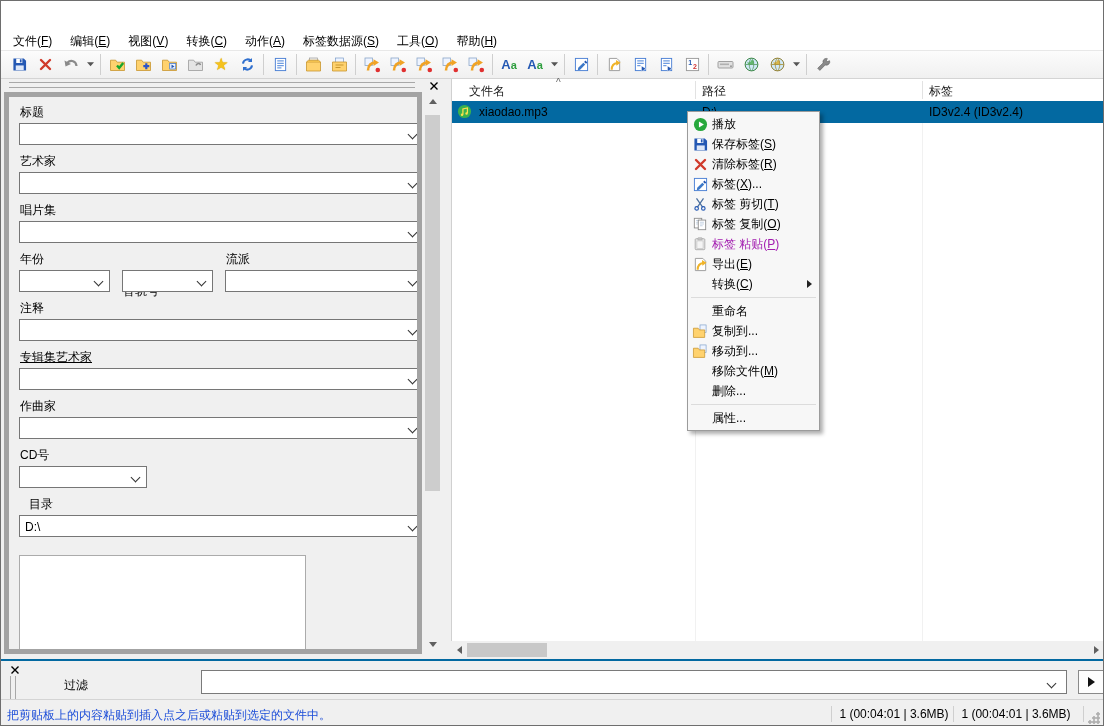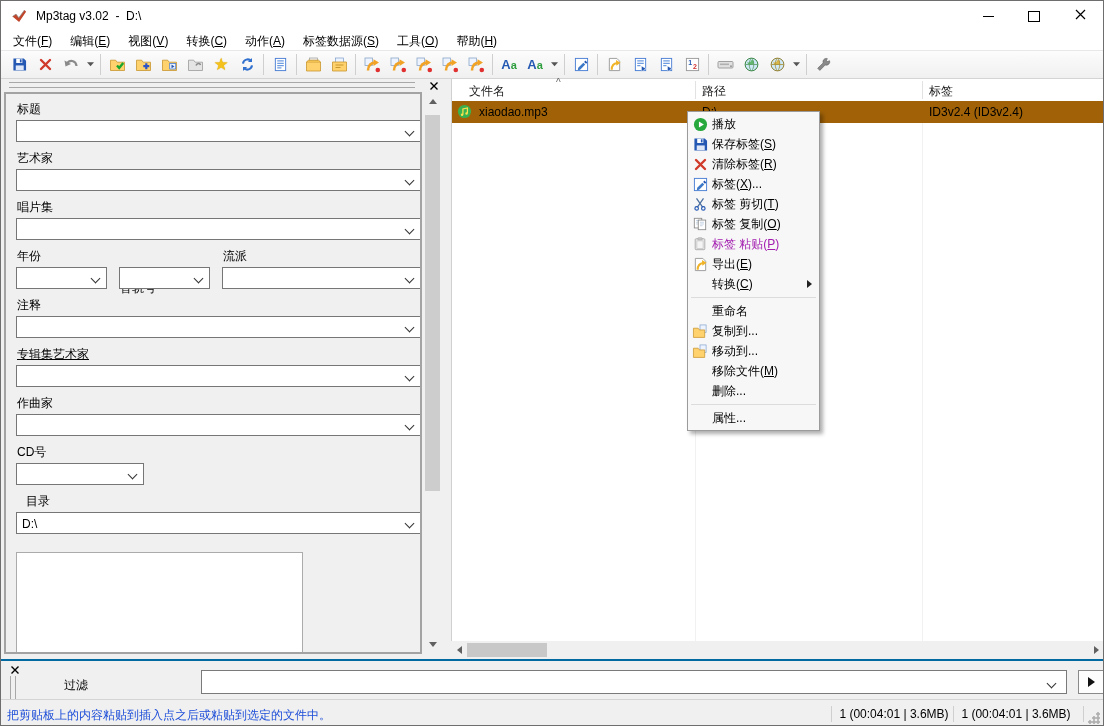--- a/index.html
+++ b/index.html
@@ -19,21 +19,21 @@
   .toolbar{position:absolute;left:0;top:49px;width:100%;height:29px;background:linear-gradient(#fcfcfc,#f0f0f0);border-top:1px solid #e8e8e8;border-bottom:1px solid #d4d4d4;box-sizing:border-box;display:flex;align-items:center;padding-left:5px;}
   .tbtn{width:26px;height:24px;border:none;background:transparent;padding:0;display:flex;align-items:center;justify-content:center;}
   .tbtn.narrow{width:13px;}
   .ticon{display:flex;align-items:center;justify-content:center;}
   .tsep{width:1px;height:21px;background:#cfcfcf;margin:0 3px;}
   .glyph{display:inline-block;}
   
   .left-panel{position:absolute;left:0;top:78px;width:448px;height:580px;background:#f0f0f0;}
   .panel-grip{position:absolute;left:8px;top:3px;width:406px;height:4px;border-top:1px solid #a8a8a8;border-bottom:1px solid #a8a8a8;}
   .panel-close{position:absolute;right:8px;top:0;width:14px;height:13px;display:flex;align-items:center;justify-content:center;background:transparent;border:none;padding:0;}
-  .panel-box{position:absolute;left:3px;top:13px;width:418px;height:562px;border:2px solid #a3a3a3;background:#f0f0f0;overflow:hidden;box-sizing:border-box;}
+  .panel-box{position:absolute;left:3px;top:13px;width:418px;height:562px;border:5px solid #a3a3a3;background:#f0f0f0;overflow:hidden;box-sizing:border-box;}
   .flabel{position:absolute;color:#000;}
   .combo{position:absolute;height:22px;background:#fff;border:1px solid #767676;box-sizing:border-box;}
   .combo .cval{position:absolute;left:5px;top:4px;color:#000;}
   .chev{position:absolute;right:7px;top:7px;width:6px;height:6px;border-left:1px solid #333;border-bottom:1px solid #333;transform:rotate(-45deg);}
   .coverbox{position:absolute;left:10px;top:458px;width:285px;height:110px;background:#fff;border:1px solid #ababab;}
   
   .vscroll{position:absolute;left:423px;top:14px;width:17px;height:560px;background:#f0f0f0;}
   .sb-btn{position:absolute;left:0;width:17px;height:17px;background:#f0f0f0;display:flex;align-items:center;justify-content:center;border:none;padding:0;}
   .tri-up{width:0;height:0;border-left:4px solid transparent;border-right:4px solid transparent;border-bottom:5px solid #606060;}
   .tri-down{width:0;height:0;border-left:4px solid transparent;border-right:4px solid transparent;border-top:5px solid #606060;}
@@ -43,21 +43,21 @@
   
   .splitter{position:absolute;left:440px;top:78px;width:10px;height:580px;background:#f0f0f0;}
   
   .file-list{position:absolute;left:450px;top:78px;width:653px;height:562px;background:#fff;border-left:1px solid #d0d0d0;box-sizing:border-box;}
   .fl-header{position:absolute;left:0;top:0;width:100%;height:22px;background:#fff;border-bottom:1px solid #e2e2e2;}
   .hcell{position:absolute;top:4px;color:#1a1a1a;}
   .hsep{position:absolute;top:2px;width:1px;height:18px;background:#e2e2e2;}
   .sortmark{position:absolute;top:-2px;font-size:10px;color:#666;}
   .gridline{position:absolute;top:22px;width:1px;height:540px;background:#f1f1f1;}
   .fl-row{position:absolute;left:0;top:22px;width:100%;height:22px;}
-  .fl-row.selected{background:#a16207;}
+  .fl-row.selected{background:#0369a1;}
   .rowicon{position:absolute;left:5px;top:3px;}
   .cell{position:absolute;top:4px;color:#000;white-space:nowrap;}
   .hscroll{position:absolute;left:450px;top:640px;width:654px;height:18px;background:#f0f0f0;}
   .hthumb{position:absolute;left:16px;top:2px;width:80px;height:14px;background:#c8c8c8;}
   
   .ctxmenu{position:absolute;left:686px;top:110px;width:133px;background:#f7f7f7;border:1px solid #9b9b9b;box-shadow:3px 3px 4px rgba(0,0,0,0.32);z-index:50;padding:2px 0;box-sizing:border-box;}
   .menu-item{height:20px;display:flex;align-items:center;position:relative;}
   .mi-icon{width:24px;display:flex;align-items:center;justify-content:center;flex:0 0 24px;}
   .mi-label{color:#000;white-space:nowrap;}
   .menu-item.default .mi-label{font-weight:normal;}
@@ -84,42 +84,20 @@
     radial-gradient(circle at 10px 6px,#b0b0b0 1.5px,transparent 2px),
     radial-gradient(circle at 2px 10px,#b0b0b0 1.5px,transparent 2px),
     radial-gradient(circle at 6px 10px,#b0b0b0 1.5px,transparent 2px),
     radial-gradient(circle at 10px 10px,#b0b0b0 1.5px,transparent 2px);}
 </style>
 </head>
 <body>
 
 <div id="app">
 
-  <div class="titlebar">
-    <span class="appicon">
-      <svg width="16" height="16" viewBox="0 0 16 16">
-          <path d="M1.5 8.5l3.5-2.4 2.8 3.6L13.5 2l1.6 1.8-7 10.2-6.6-5.5z" fill="#c0452a"></path>
-          <path d="M1.5 8.5l3.5-2.4 2.8 3.6L13.5 2" fill="none" stroke="#8a8a8a" stroke-width="0.7"></path>
-        </svg>
-    </span>
-    <span class="title">Mp3tag v3.02  -  D:\</span>
-    <div class="wincontrols">
-      <div class="wbtn">
-          <span class="min-glyph"></span>
-        </div>
-      <div class="wbtn">
-          <span class="max-glyph"></span>
-        </div>
-      <div class="wbtn">
-          <span><svg width="11" height="11" viewBox="0 0 11 11">
-              <path d="M1 1l9 9M10 1l-9 9" stroke="#000" stroke-width="1.2"></path>
-            </svg></span>
-        </div>
-    </div>
-  </div>
 
   <div class="menubar">
       <span class="mb-item">文件(<u>F</u>)</span>
       <span class="mb-item">编辑(<u>E</u>)</span>
       <span class="mb-item">视图(<u>V</u>)</span>
       <span class="mb-item">转换(<u>C</u>)</span>
       <span class="mb-item">动作(<u>A</u>)</span>
       <span class="mb-item">标签数据源(<u>S</u>)</span>
       <span class="mb-item">工具(<u>O</u>)</span>
       <span class="mb-item">帮助(<u>H</u>)</span>

